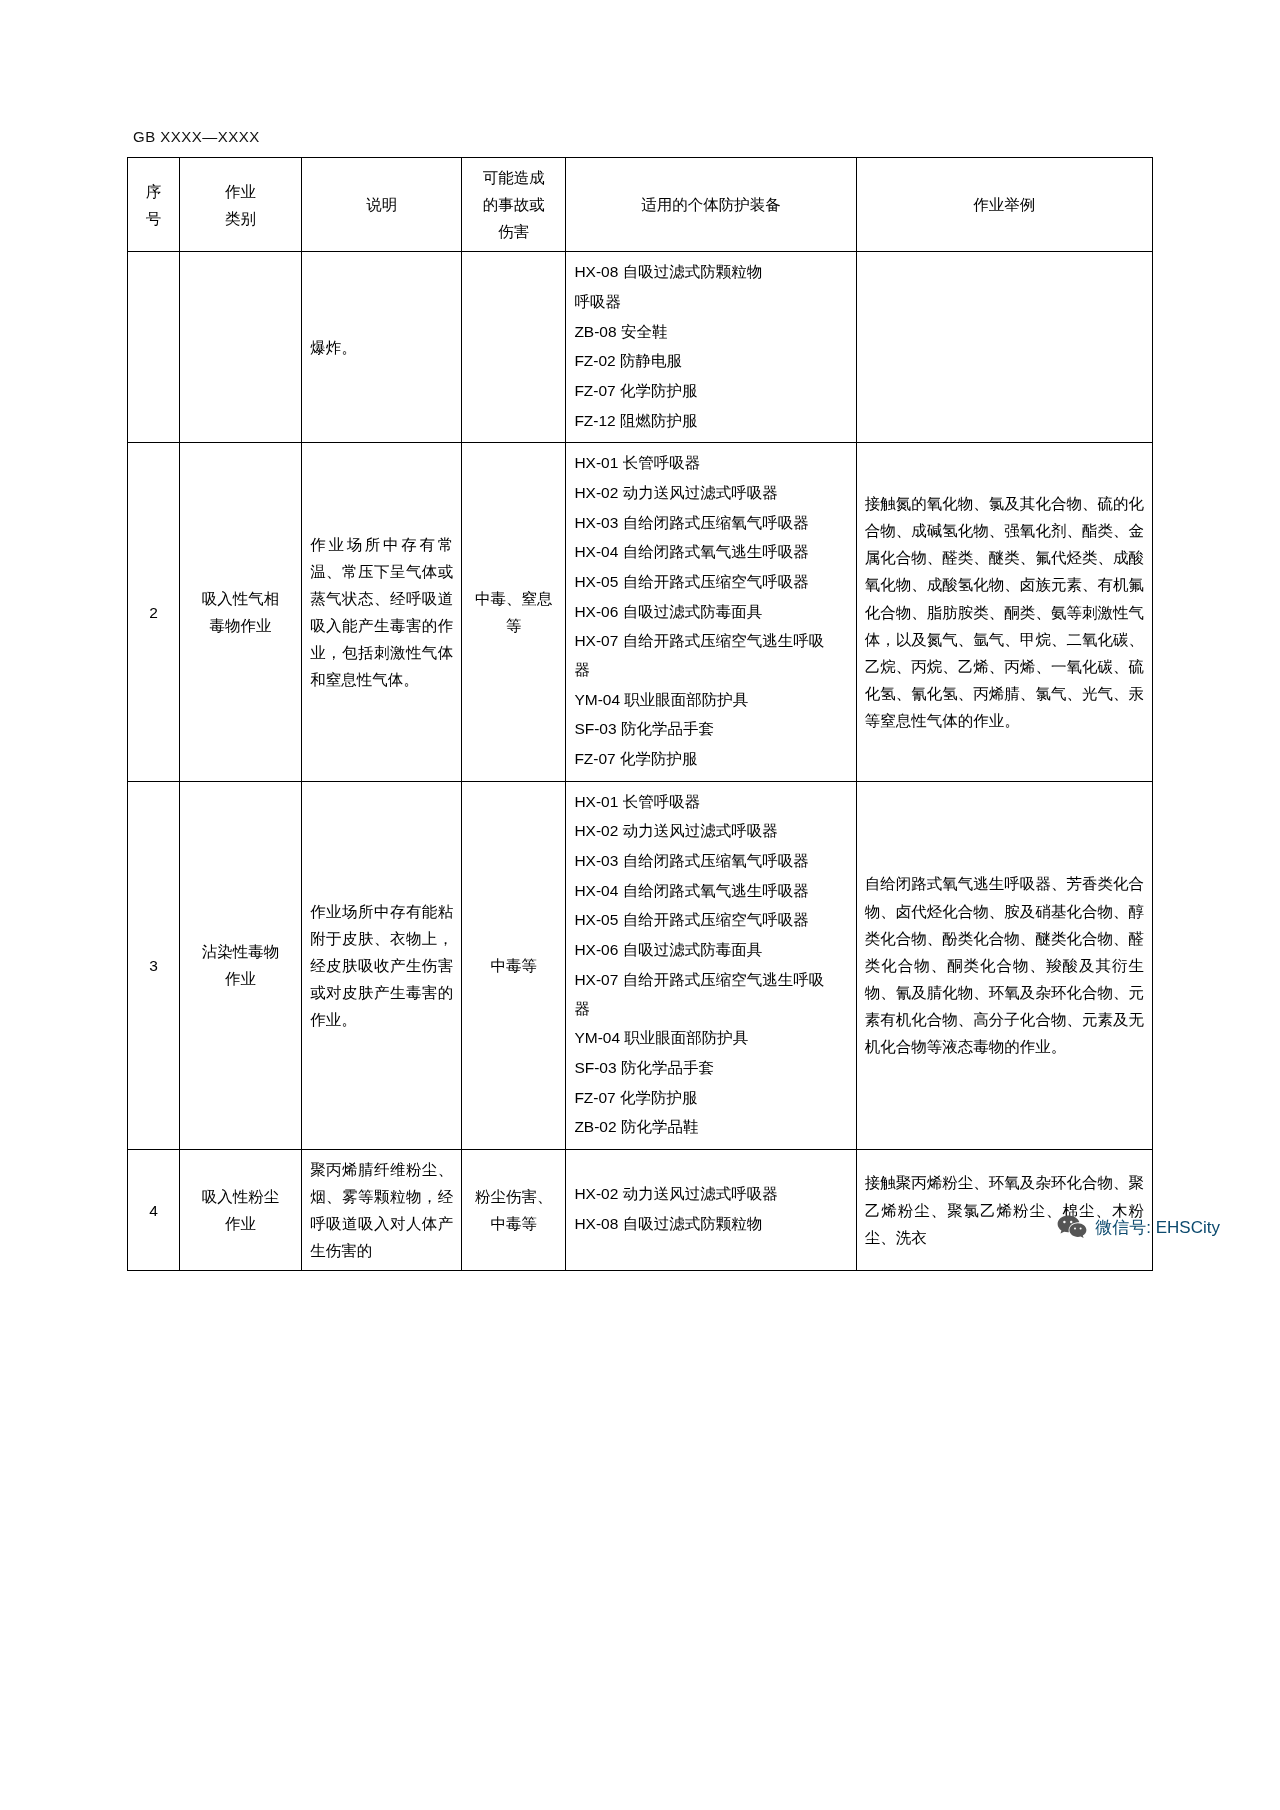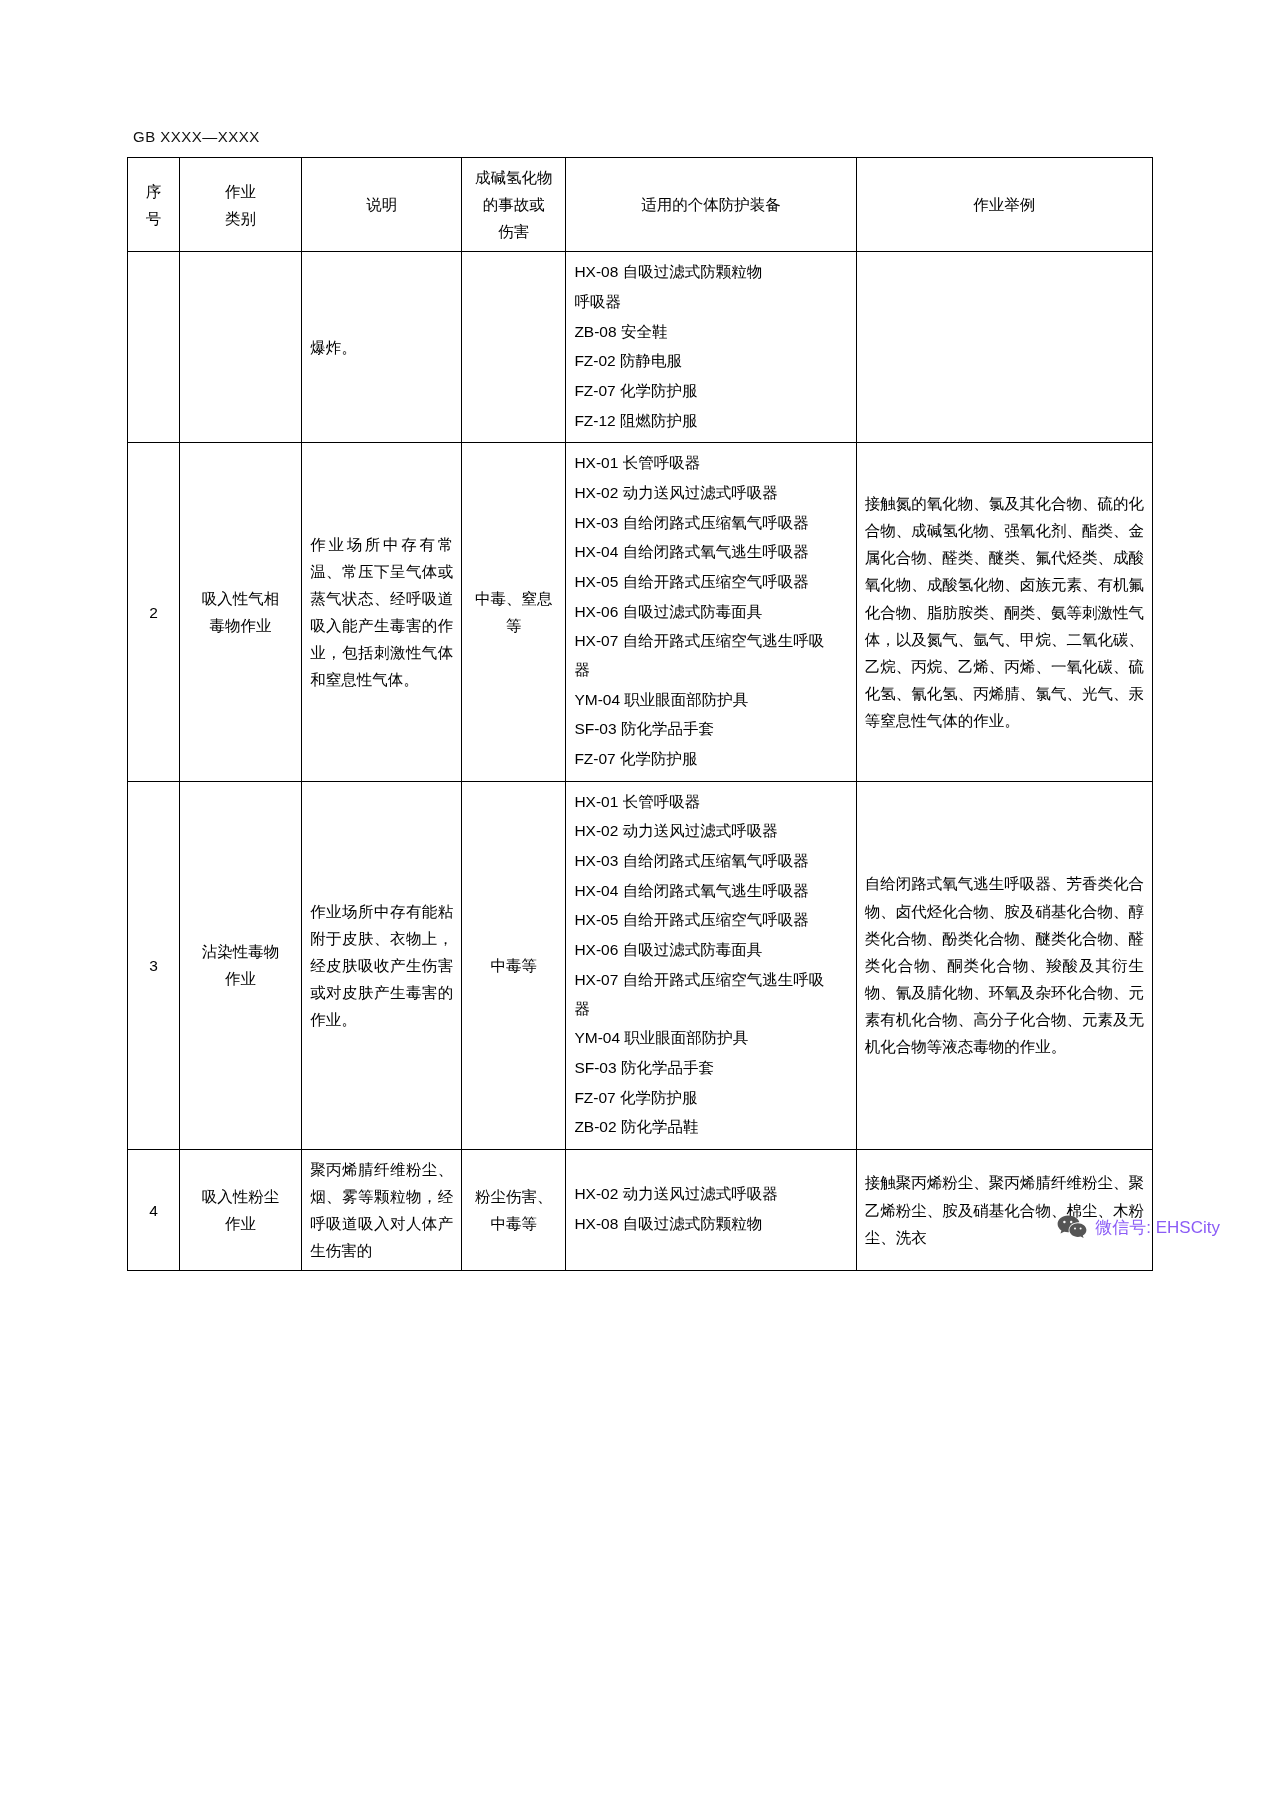--- a/index.html
+++ b/index.html
@@ -84,21 +84,21 @@
     font-family: "Liberation Serif", serif;
     font-size: 15px;
   }
   .wechat-badge {
     position: absolute;
     right: 60px;
     bottom: 42px;
     display: flex;
     align-items: center;
     gap: 8px;
-    color: #8b5cf6;
+    color: #0c4a6e;
     font-family: "Liberation Sans", sans-serif;
     font-size: 17px;
   }
   .wechat-badge .wx-icon {
     width: 30px;
     height: 26px;
     display: inline-block;
   }
   .desc-cell { font-size: 15.5px; }
 </style>
@@ -123,21 +123,21 @@
         <td>
           <div>序</div>
           <div>号</div>
         </td>
         <td>
           <div>作业</div>
           <div>类别</div>
         </td>
         <td>说明</td>
         <td>
-          <div>成碱氢化物</div>
+          <div>可能造成</div>
           <div>的事故或</div>
           <div>伤害</div>
         </td>
         <td>适用的个体防护装备</td>
         <td>作业举例</td>
       </tr>
     </thead>
     <tbody>
 
       <tr>
@@ -216,21 +216,21 @@
           <div>作业</div>
         </td>
         <td class="c-just cell-top desc-cell">聚丙烯腈纤维粉尘、烟、雾等颗粒物，经呼吸道吸入对人体产生伤害的</td>
         <td class="c-center cell-top">粉尘伤害、中毒等</td>
         <td class="cell-top">
           <ul class="ppe-list">
             <li>HX-02  动力送风过滤式呼吸器</li>
             <li>HX-08  自吸过滤式防颗粒物</li>
           </ul>
         </td>
-        <td class="c-just cell-top">接触聚丙烯粉尘、聚丙烯腈纤维粉尘、聚乙烯粉尘、胺及硝基化合物、棉尘、木粉尘、洗衣</td>
+        <td class="c-just cell-top">接触聚丙烯粉尘、环氧及杂环化合物、聚乙烯粉尘、聚氯乙烯粉尘、棉尘、木粉尘、洗衣</td>
       </tr>
 
     </tbody>
   </table>
 
   <div class="page-number">2</div>
 
   <div class="wechat-badge">
     <span class="wx-icon">
       <svg width="30" height="26" viewBox="0 0 30 26" xmlns="http://www.w3.org/2000/svg">

